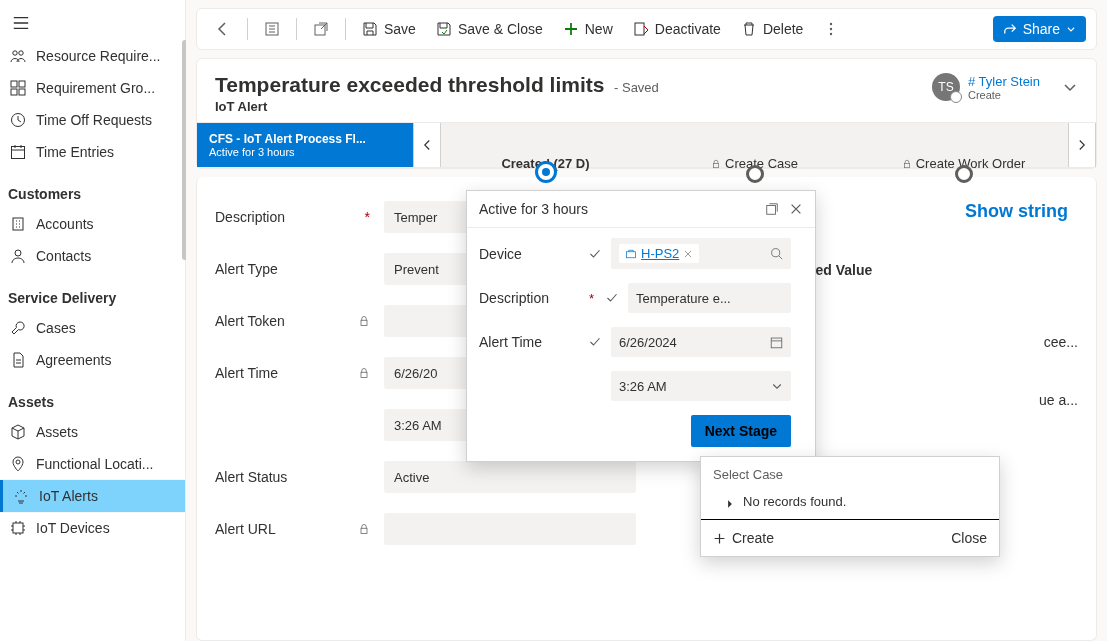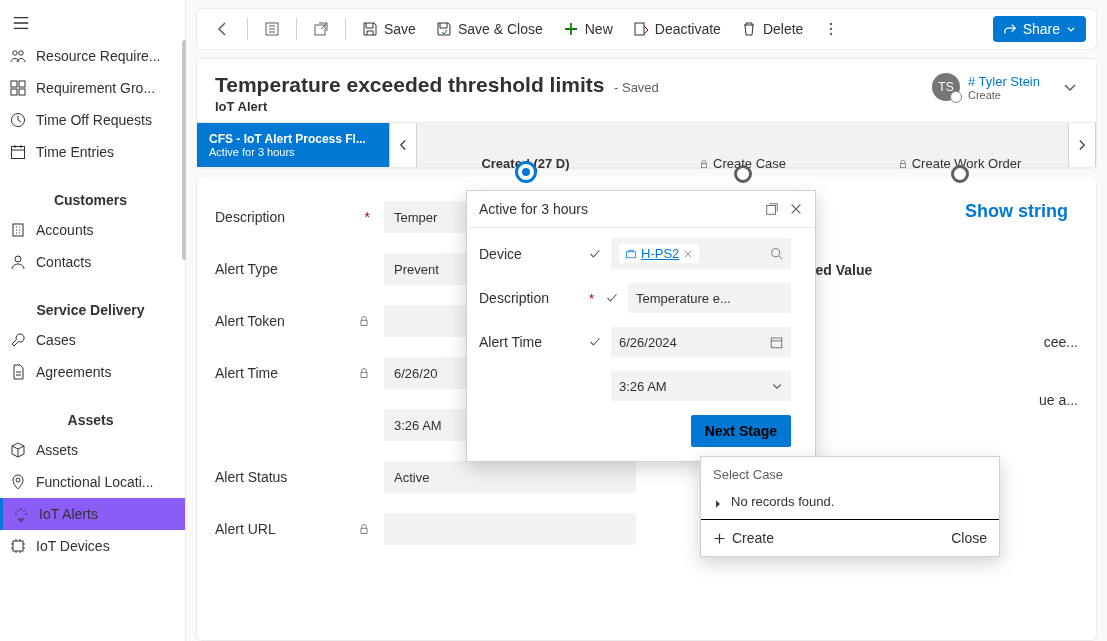--- a/index.html
+++ b/index.html
@@ -3,24 +3,24 @@
 <meta charset="utf-8">
 <style>
 * { box-sizing: border-box; margin: 0; padding: 0; font-family: "Segoe UI", -apple-system, sans-serif; }
 body { background: #faf9f8; color: #323130; font-size: 13px; width: 1107px; height: 641px; overflow: hidden; position: relative; }
 .app { display: flex; height: 100%; }
 
 
 .sidebar { width: 186px; background: #fff; border-right: 1px solid #edebe9; display: flex; flex-direction: column; overflow-y: auto; padding-top: 6px; }
 .hamburger { padding: 8px 12px; cursor: pointer; }
 .hamburger svg { width: 18px; height: 18px; }
-.nav-section { margin-top: 16px; text-align: center; }
+.nav-section { margin-top: 10px; }
 .nav-heading { font-weight: 600; font-size: 14px; padding: 8px 12px 6px 8px; color: #323130; }
 .nav-item { display: flex; align-items: center; padding: 8px 10px; cursor: pointer; gap: 10px; white-space: nowrap; overflow: hidden; text-overflow: ellipsis; font-size: 14px; }
-.nav-item.selected { background: #8b5cf6; border-left: 3px solid #0078d4; box-shadow: 0 0 2px rgba(0,0,0,.1); }
+.nav-item.selected { background: #7dd3fc; border-left: 3px solid #0078d4; box-shadow: 0 0 2px rgba(0,0,0,.1); }
 .nav-icon { width: 16px; height: 16px; flex-shrink: 0; display: inline-flex; align-items: center; justify-content: center; }
 
 .scrollbar-track { position: absolute; left: 182px; top: 0; width: 6px; height: 100%; background: transparent; }
 .scrollbar-thumb { position: absolute; left: 0; top: 40px; width: 6px; height: 220px; background: #c8c6c4; border-radius: 3px; }
 
 
 .main { flex: 1; display: flex; flex-direction: column; padding: 8px 10px 0 10px; gap: 8px; background: #faf9f8; position: relative; overflow: hidden; }
 
 
 .cmdbar { background: #fff; border: 1px solid #edebe9; border-radius: 6px; display: flex; align-items: center; padding: 4px 10px; gap: 4px; height: 42px; }
@@ -38,21 +38,21 @@
 .owner { display: flex; align-items: center; gap: 8px; margin-left: auto; }
 .avatar { width: 28px; height: 28px; border-radius: 50%; background: #767676; color: #fff; display: flex; align-items: center; justify-content: center; font-size: 12px; position: relative; }
 .avatar::after { content: ""; position: absolute; right: -2px; bottom: -2px; width: 10px; height: 10px; background: #fff; border: 1px solid #8a8886; border-radius: 50%; }
 .owner-info { display: flex; flex-direction: column; }
 .owner-link { color: #0078d4; font-size: 13px; cursor: pointer; }
 .owner-label { font-size: 11px; color: #605e5c; }
 .chev { margin-left: 14px; cursor: pointer; color: #605e5c; }
 
 
 .bpf { display: flex; align-items: stretch; border-top: 1px solid #edebe9; border-bottom: 1px solid #edebe9; background: #f3f2f1; height: 46px; position: relative; }
-.bpf-current { background: #0078d4; color: #fff; padding: 6px 12px; width: 192px; display: flex; flex-direction: column; justify-content: center; }
+.bpf-current { background: #0078d4; color: #fff; padding: 6px 12px; width: 216px; display: flex; flex-direction: column; justify-content: center; }
 .bpf-current-title { font-size: 12px; font-weight: 600; white-space: nowrap; overflow: hidden; text-overflow: ellipsis; }
 .bpf-current-sub { font-size: 11px; }
 .bpf-nav { width: 28px; display: flex; align-items: center; justify-content: center; border-left: 1px solid #d2d0ce; border-right: 1px solid #d2d0ce; cursor: pointer; background: #fff; }
 .bpf-stages { flex: 1; display: flex; position: relative; }
 .bpf-stage { flex: 1; display: flex; flex-direction: column; align-items: center; justify-content: flex-end; padding-bottom: 4px; position: relative; cursor: pointer; font-size: 13px; margin-top: 48px; }
 .bpf-circle { width: 18px; height: 18px; border: 3px solid #605e5c; border-radius: 50%; position: absolute; top: -6px; background: #fff; }
 .bpf-stage.active .bpf-circle { border-color: #0078d4; width: 22px; height: 22px; top: -10px; }
 .bpf-stage.active .bpf-circle::after { content: ""; position: absolute; inset: 4px; background: #0078d4; border-radius: 50%; }
 .bpf-label { display: inline-flex; gap: 4px; align-items: center; }
 .bpf-stage.active .bpf-label { font-weight: 600; }
@@ -85,21 +85,21 @@
 .fly-label { width: 100px; font-size: 14px; }
 .fly-check { color: #605e5c; }
 .fly-req { color: #a80000; margin-right: 2px; }
 .fly-input { flex: 1; background: #f3f2f1; border-radius: 2px; padding: 6px 8px; font-size: 13px; display: flex; align-items: center; gap: 6px; min-height: 30px; position: relative; }
 .lookup-pill { background: #fff; border-radius: 2px; padding: 2px 6px; display: inline-flex; align-items: center; gap: 4px; color: #0078d4; text-decoration: underline; font-size: 13px; }
 .next-stage { background: #0078d4; color: #000000; border: none; padding: 8px 14px; font-size: 14px; border-radius: 2px; align-self: flex-end; cursor: pointer; font-weight: 600; }
 
 
 .dropdown { position: absolute; left: 700px; top: 456px; width: 300px; background: #fff; border: 1px solid #d2d0ce; box-shadow: 0 6px 18px rgba(0,0,0,.18); z-index: 40; }
 .dd-head { padding: 10px 12px 4px 12px; font-size: 13px; color: #605e5c; }
-.dd-body { padding: 8px 12px 10px 12px; font-size: 13px; display: flex; align-items: flex-end; gap: 8px; color: #323130; }
+.dd-body { padding: 8px 12px 10px 12px; font-size: 13px; display: flex; align-items: flex-end; gap: 8px; color: #323130; margin-left: 12px; }
 .dd-footer { border-top: 1px solid #000000; display: flex; justify-content: space-between; padding: 10px 12px; font-size: 14px; }
 .dd-create { display: inline-flex; align-items: center; gap: 6px; cursor: pointer; }
 .dd-close { cursor: pointer; }
 
 
 .rc-line { padding: 6px 4px; font-size: 14px; overflow: hidden; text-overflow: ellipsis; white-space: nowrap; }
 
 svg { display: block; }
 </style>
 </head>

